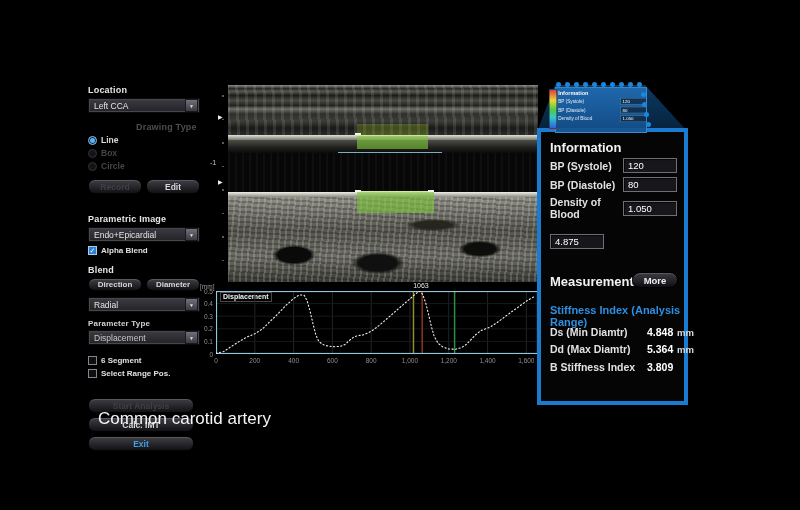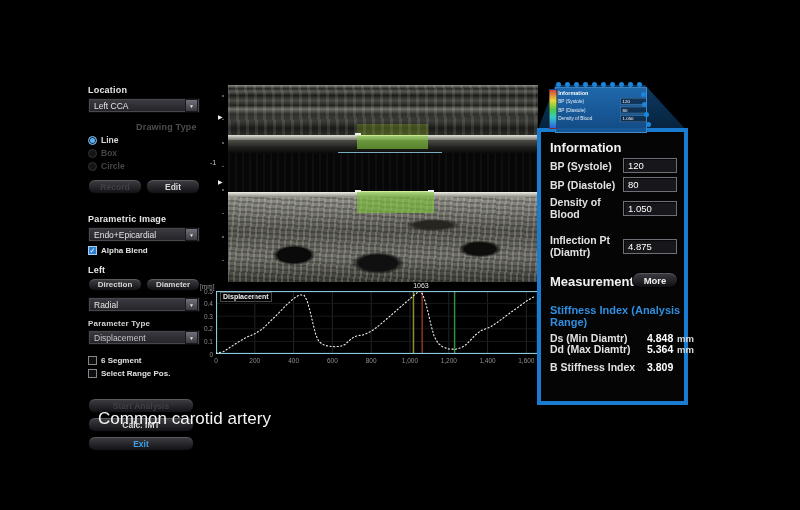--- a/index.html
+++ b/index.html
@@ -157,21 +157,21 @@
       <span>Endo+Epicardial</span>
       <span class="dd-arrow">▼</span>
     </div>
     <div class="cb-row">
       <span class="checkbox on">
           <span class="mark">✓</span>
         </span>
       <span>Alpha Blend</span>
     </div>
 
-    <div class="sec-label" style="margin-top:10px">Left</div>
+    <div class="sec-label" style="margin-top:10px">Blend</div>
     <div class="btn-row" style="margin-top:3px">
       <div class="btn" style="width:53px;height:11px;font-size:8px">Direction</div>
       <div class="btn" style="width:53px;height:11px;font-size:8px">Diameter</div>
     </div>
     <div class="dropdown" style="margin-top:6px">
       <span>Radial</span>
       <span class="dd-arrow">▼</span>
     </div>
     <div class="sec-label" style="margin-top:7px;font-size:8px;color:#d2d2d2">Parameter Type</div>
     <div class="dropdown" style="margin-top:2px">
@@ -319,31 +319,30 @@
           <span>80</span>
         </div>
     </div>
     <div class="irow" style="top:64px">
       <span class="ilabel">Density of Blood</span>
       <div class="ibox">
           <span>1.050</span>
         </div>
     </div>
     <div class="irow" style="top:102px">
-      <span class="ilabel">Inflection Pt (Diamtr)</span>
       <div class="ibox">
           <span>4.875</span>
         </div>
     </div>
 
     <div class="mtitle">Measurements</div>
     <div class="more-btn">More</div>
 
     <div class="stitle">Stiffness Index (Analysis Range)</div>
-    <div class="srow" style="top:200px">
+    <div class="srow" style="top:194px">
       <span class="slabel">Ds (Min Diamtr)</span>
       <span class="sval">4.848</span>
       <span class="sunit">mm</span>
     </div>
     <div class="srow" style="top:211px">
       <span class="slabel">Dd (Max Diamtr)</span>
       <span class="sval">5.364</span>
       <span class="sunit">mm</span>
     </div>
     <div class="srow" style="top:229px">

